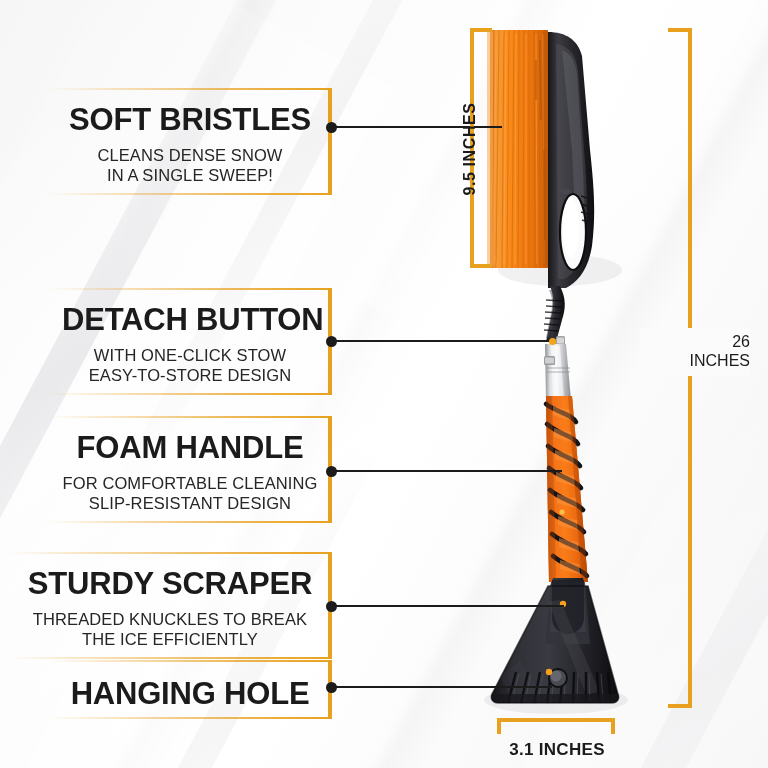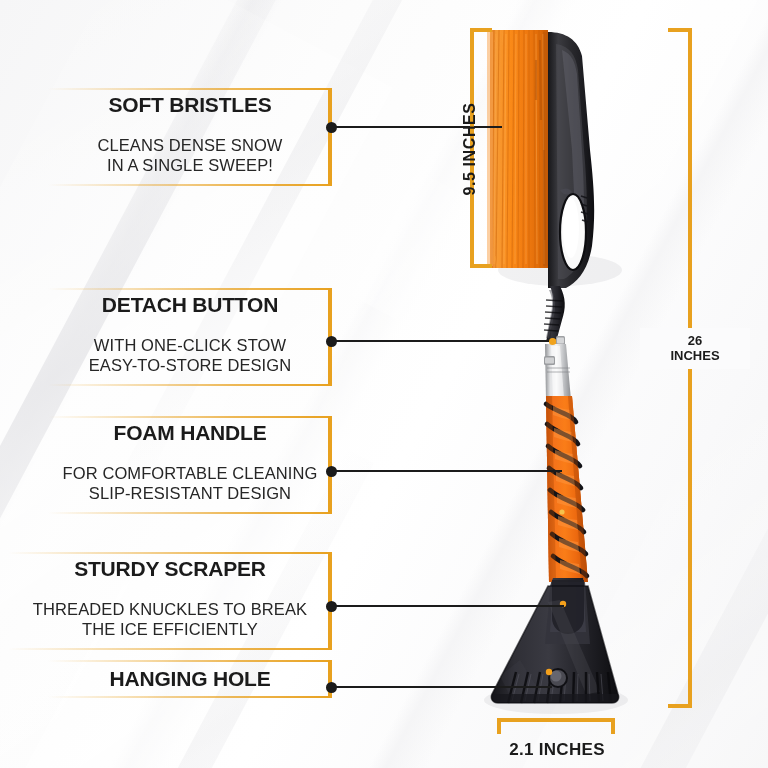--- a/index.html
+++ b/index.html
@@ -80,31 +80,32 @@
     position: absolute;
     right: 0;
     height: 2px;
     background: linear-gradient(to left, #E8A11F 0%, rgba(232,161,31,0.75) 35%, rgba(232,161,31,0) 100%);
   }
   .callout .frame-top { top: 0; left: 0; }
   .callout .frame-bottom { bottom: 0; left: 0; }
 
   .callout-title {
     font-weight: bold;
-    font-size: 21px;
+    font-size: 31px;
     letter-spacing: -0.2px;
     color: #1b1b1b;
     line-height: 1.06;
     white-space: nowrap;
+    margin-top: 10px;
   }
   .callout-sub {
     font-size: 16.5px;
     color: #262626;
     line-height: 1.22;
-    margin-top: 19px;
+    margin-top: 8px;
     letter-spacing: 0.1px;
     white-space: nowrap;
   }
 
   
   .leader {
     position: absolute;
     height: 2px;
     background: #1b1b1b;
   }
@@ -461,21 +462,21 @@
     <div class="frame-right"></div>
     <div class="callout-title">HANGING HOLE</div>
   </div>
   <div class="leader-dot" style="left:326px; top:682px;"></div>
   <div class="leader" style="left:334px; top:686px; width:218px;"></div>
 
   <div class="bracket" style="left:470px; top:28px; width:22px; height:240px; border-left-width:4px; border-top-width:4px; border-bottom-width:4px;"></div>
   <div class="dim-label dim-vertical" style="left:405px; top:140px; width:130px; font-size:16px; letter-spacing:0.6px;">9.5 INCHES</div>
 
   <div class="bracket" style="left:668px; top:28px; width:24px; height:680px; border-right-width:4px; border-top-width:4px; border-bottom-width:4px;"></div>
-  <div style="position:absolute; left:640px; top:328px; width:110px; background:#fbfbfc; text-align:center; font-weight:bold; font-size:13px; line-height:1.18; color:#1b1b1b; padding:5px 0;">
+  <div style="position:absolute; left:640px; top:328px; width:110px; background:#fbfbfc; text-align:right; font-weight:normal; font-size:16px; line-height:1.18; color:#1b1b1b; padding:5px 0;">
     <div>26</div>
     <div>INCHES</div>
   </div>
 
   <div class="bracket" style="left:497px; top:718px; width:118px; height:16px; border-top-width:4px; border-left-width:4px; border-right-width:4px;"></div>
-  <div class="dim-label" style="left:480px; top:740px; width:154px; font-size:17px; letter-spacing:0.3px;">2.1 INCHES</div>
+  <div class="dim-label" style="left:480px; top:740px; width:154px; font-size:17px; letter-spacing:0.3px;">3.1 INCHES</div>
 
 </div>
 
 </body></html>

